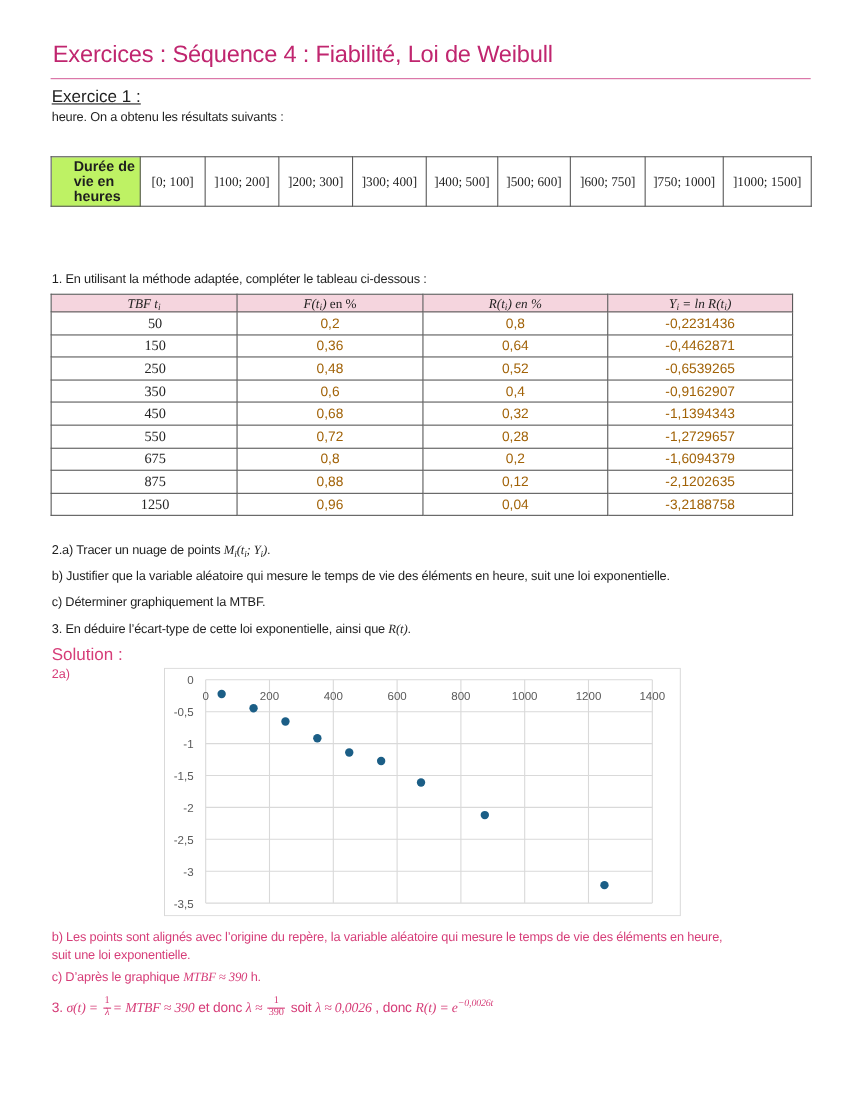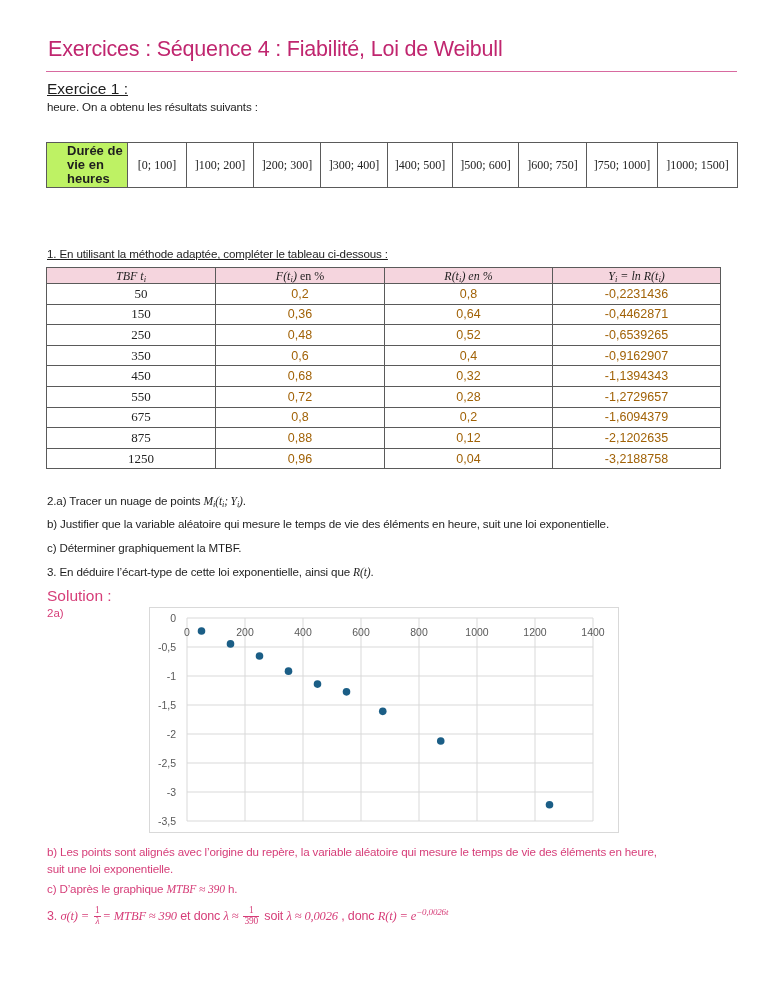--- a/index.html
+++ b/index.html
@@ -82,21 +82,21 @@
         <td class="iv">]300; 400]</td>
         <td class="iv">]400; 500]</td>
         <td class="iv">]500; 600]</td>
         <td class="iv">]600; 750]</td>
         <td class="iv">]750; 1000]</td>
         <td class="iv">]1000; 1500]</td>
       </tr>
 </tbody>
   </table>
 
-<div class="abs para" style="top:244px;text-decoration:underline;">1. En utilisant la méthode adaptée, compléter le tableau ci-dessous :</div>
+<div class="abs para" style="top:244px;">1. En utilisant la méthode adaptée, compléter le tableau ci-dessous :</div>
 
 <table id="t2">
   <colgroup>
       <col style="width:169px">
       <col style="width:169px">
       <col style="width:168px">
       <col style="width:168px">
     </colgroup>
   <thead>
     <tr>

